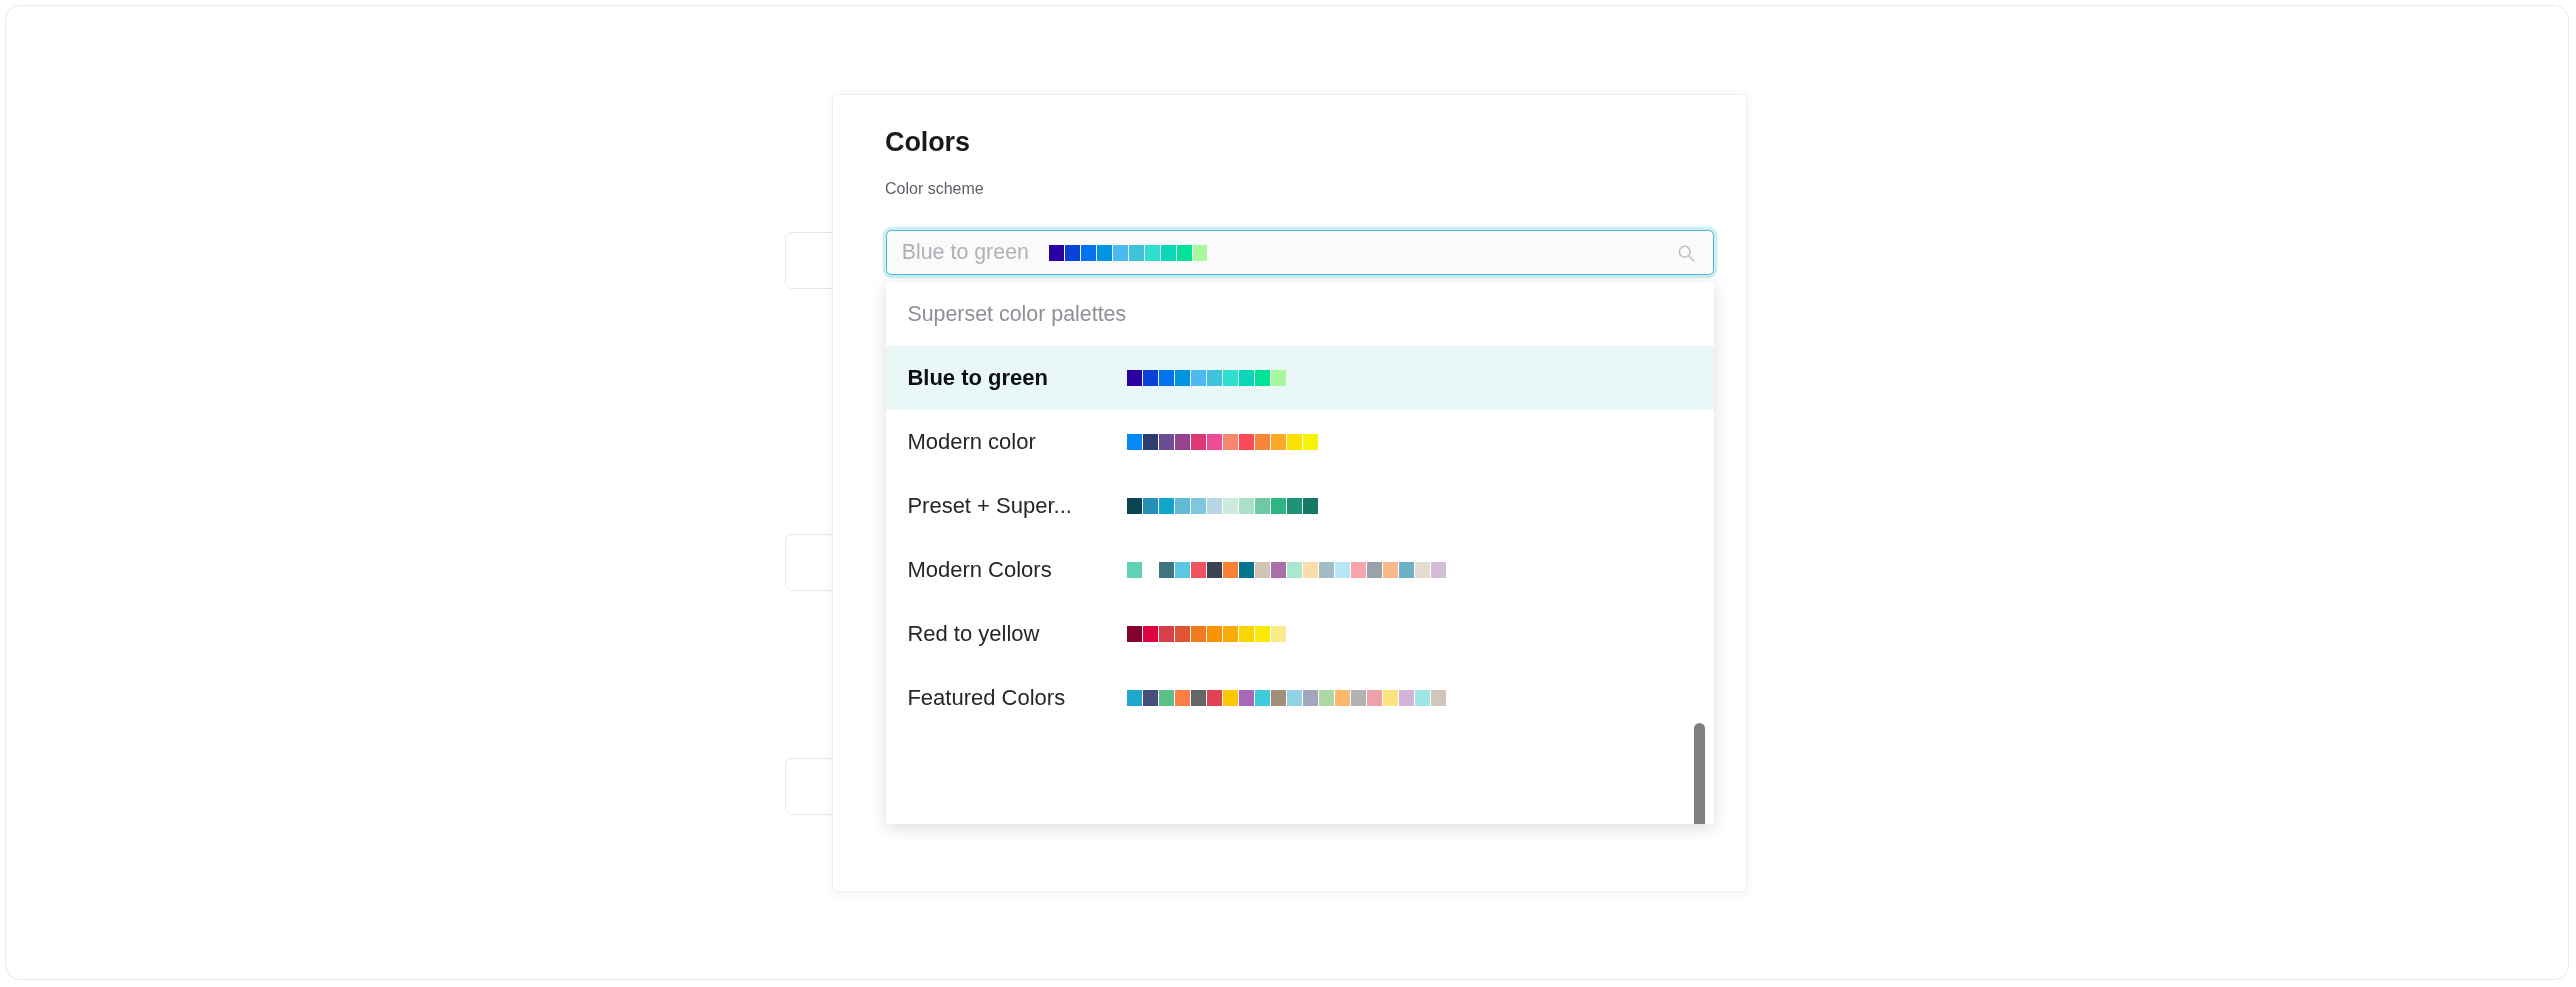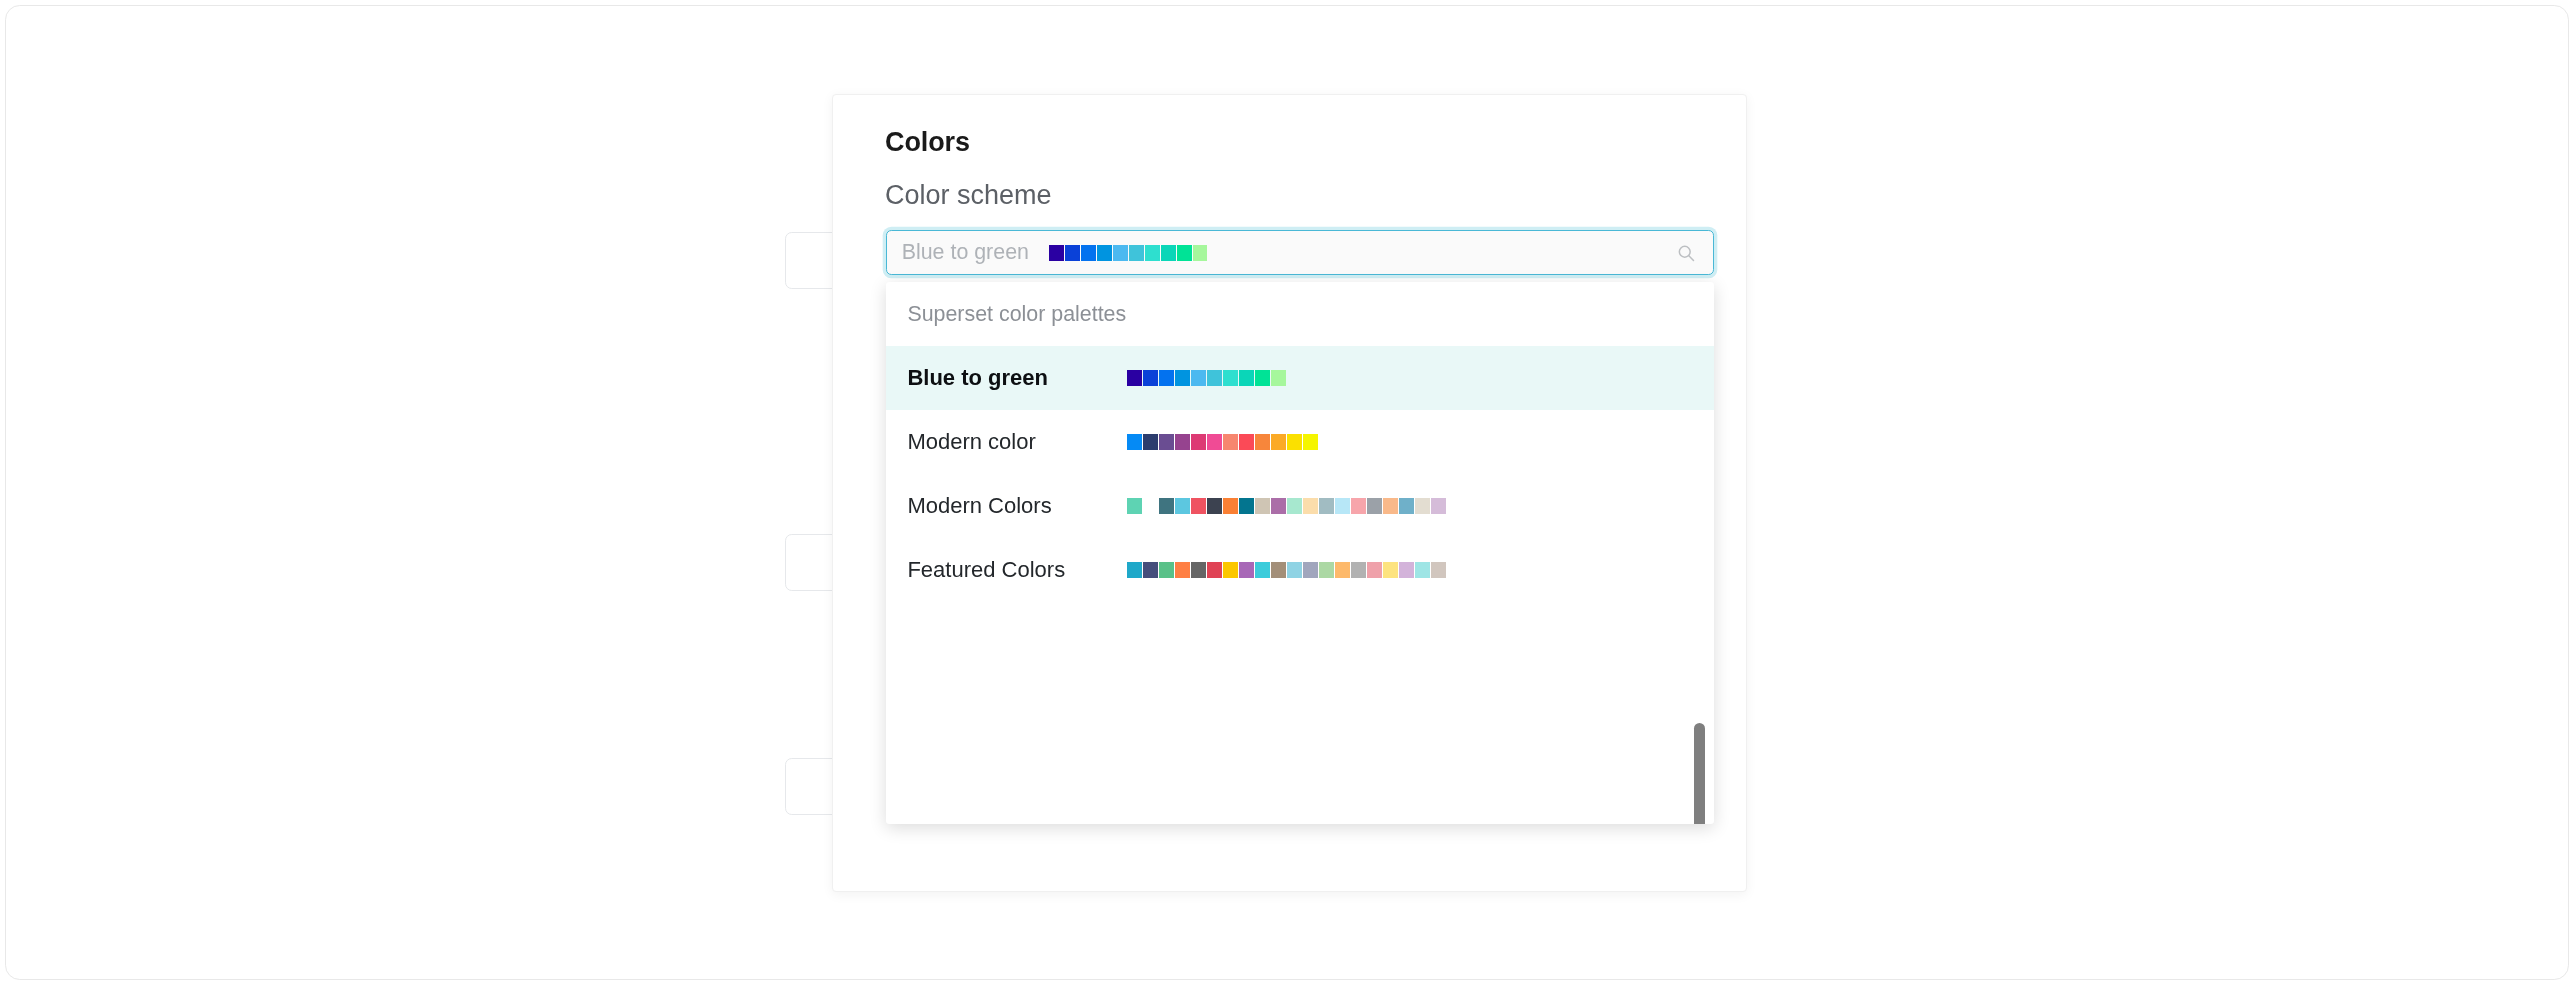--- a/index.html
+++ b/index.html
@@ -62,21 +62,21 @@
     font-size: 27px;
     font-weight: bold;
     color: #1a1a1a;
     letter-spacing: -0.1px;
   }
 
   #color-scheme-label {
     position: absolute;
     left: 885px;
     top: 180px;
-    font-size: 27px;
+    font-size: 16px;
     color: #5c6066;
     font-weight: normal;
   }
 
   
   #color-scheme-select {
     position: absolute;
     left: 886px;
     top: 230px;
     width: 828px;
@@ -247,20 +247,37 @@
           <span class="sw" style="background: rgb(240, 75, 149);"></span>
           <span class="sw" style="background: rgb(247, 134, 111);"></span>
           <span class="sw" style="background: rgb(251, 74, 87);"></span>
           <span class="sw" style="background: rgb(247, 134, 59);"></span>
           <span class="sw" style="background: rgb(251, 170, 38);"></span>
           <span class="sw" style="background: rgb(251, 224, 0);"></span>
           <span class="sw" style="background: rgb(245, 245, 0);"></span>
         </span>
       </div>
       <div class="palette-option">
+        <span class="opt-label">Preset + Super...</span>
+        <span class="opt-swatches">
+          <span class="sw" style="background: rgb(11, 69, 81);"></span>
+          <span class="sw" style="background: rgb(37, 144, 181);"></span>
+          <span class="sw" style="background: rgb(18, 165, 204);"></span>
+          <span class="sw" style="background: rgb(95, 188, 212);"></span>
+          <span class="sw" style="background: rgb(126, 200, 221);"></span>
+          <span class="sw" style="background: rgb(183, 214, 227);"></span>
+          <span class="sw" style="background: rgb(205, 234, 222);"></span>
+          <span class="sw" style="background: rgb(169, 224, 199);"></span>
+          <span class="sw" style="background: rgb(111, 201, 162);"></span>
+          <span class="sw" style="background: rgb(47, 181, 130);"></span>
+          <span class="sw" style="background: rgb(29, 148, 118);"></span>
+          <span class="sw" style="background: rgb(21, 122, 99);"></span>
+        </span>
+      </div>
+      <div class="palette-option">
         <span class="opt-label">Modern Colors</span>
         <span class="opt-swatches">
           <span class="sw" style="background: rgb(94, 211, 179);"></span>
           <span class="sw"></span>
           <span class="sw" style="background: rgb(63, 116, 128);"></span>
           <span class="sw" style="background: rgb(92, 199, 224);"></span>
           <span class="sw" style="background: rgb(239, 83, 97);"></span>
           <span class="sw" style="background: rgb(60, 66, 80);"></span>
           <span class="sw" style="background: rgb(250, 128, 52);"></span>
           <span class="sw" style="background: rgb(3, 117, 143);"></span>
@@ -272,20 +289,35 @@
           <span class="sw" style="background: rgb(183, 231, 247);"></span>
           <span class="sw" style="background: rgb(247, 165, 171);"></span>
           <span class="sw" style="background: rgb(155, 161, 168);"></span>
           <span class="sw" style="background: rgb(249, 185, 138);"></span>
           <span class="sw" style="background: rgb(111, 176, 201);"></span>
           <span class="sw" style="background: rgb(227, 221, 209);"></span>
           <span class="sw" style="background: rgb(213, 188, 217);"></span>
         </span>
       </div>
       <div class="palette-option">
+        <span class="opt-label">Red to yellow</span>
+        <span class="opt-swatches">
+          <span class="sw" style="background: rgb(128, 4, 46);"></span>
+          <span class="sw" style="background: rgb(224, 3, 64);"></span>
+          <span class="sw" style="background: rgb(214, 64, 74);"></span>
+          <span class="sw" style="background: rgb(224, 84, 51);"></span>
+          <span class="sw" style="background: rgb(239, 122, 32);"></span>
+          <span class="sw" style="background: rgb(247, 147, 5);"></span>
+          <span class="sw" style="background: rgb(247, 171, 3);"></span>
+          <span class="sw" style="background: rgb(251, 212, 3);"></span>
+          <span class="sw" style="background: rgb(251, 232, 3);"></span>
+          <span class="sw" style="background: rgb(247, 235, 138);"></span>
+        </span>
+      </div>
+      <div class="palette-option">
         <span class="opt-label">Featured Colors</span>
         <span class="opt-swatches">
           <span class="sw" style="background: rgb(31, 168, 201);"></span>
           <span class="sw" style="background: rgb(69, 78, 124);"></span>
           <span class="sw" style="background: rgb(90, 193, 137);"></span>
           <span class="sw" style="background: rgb(255, 127, 68);"></span>
           <span class="sw" style="background: rgb(102, 102, 102);"></span>
           <span class="sw" style="background: rgb(224, 67, 85);"></span>
           <span class="sw" style="background: rgb(252, 199, 0);"></span>
           <span class="sw" style="background: rgb(168, 104, 183);"></span>

